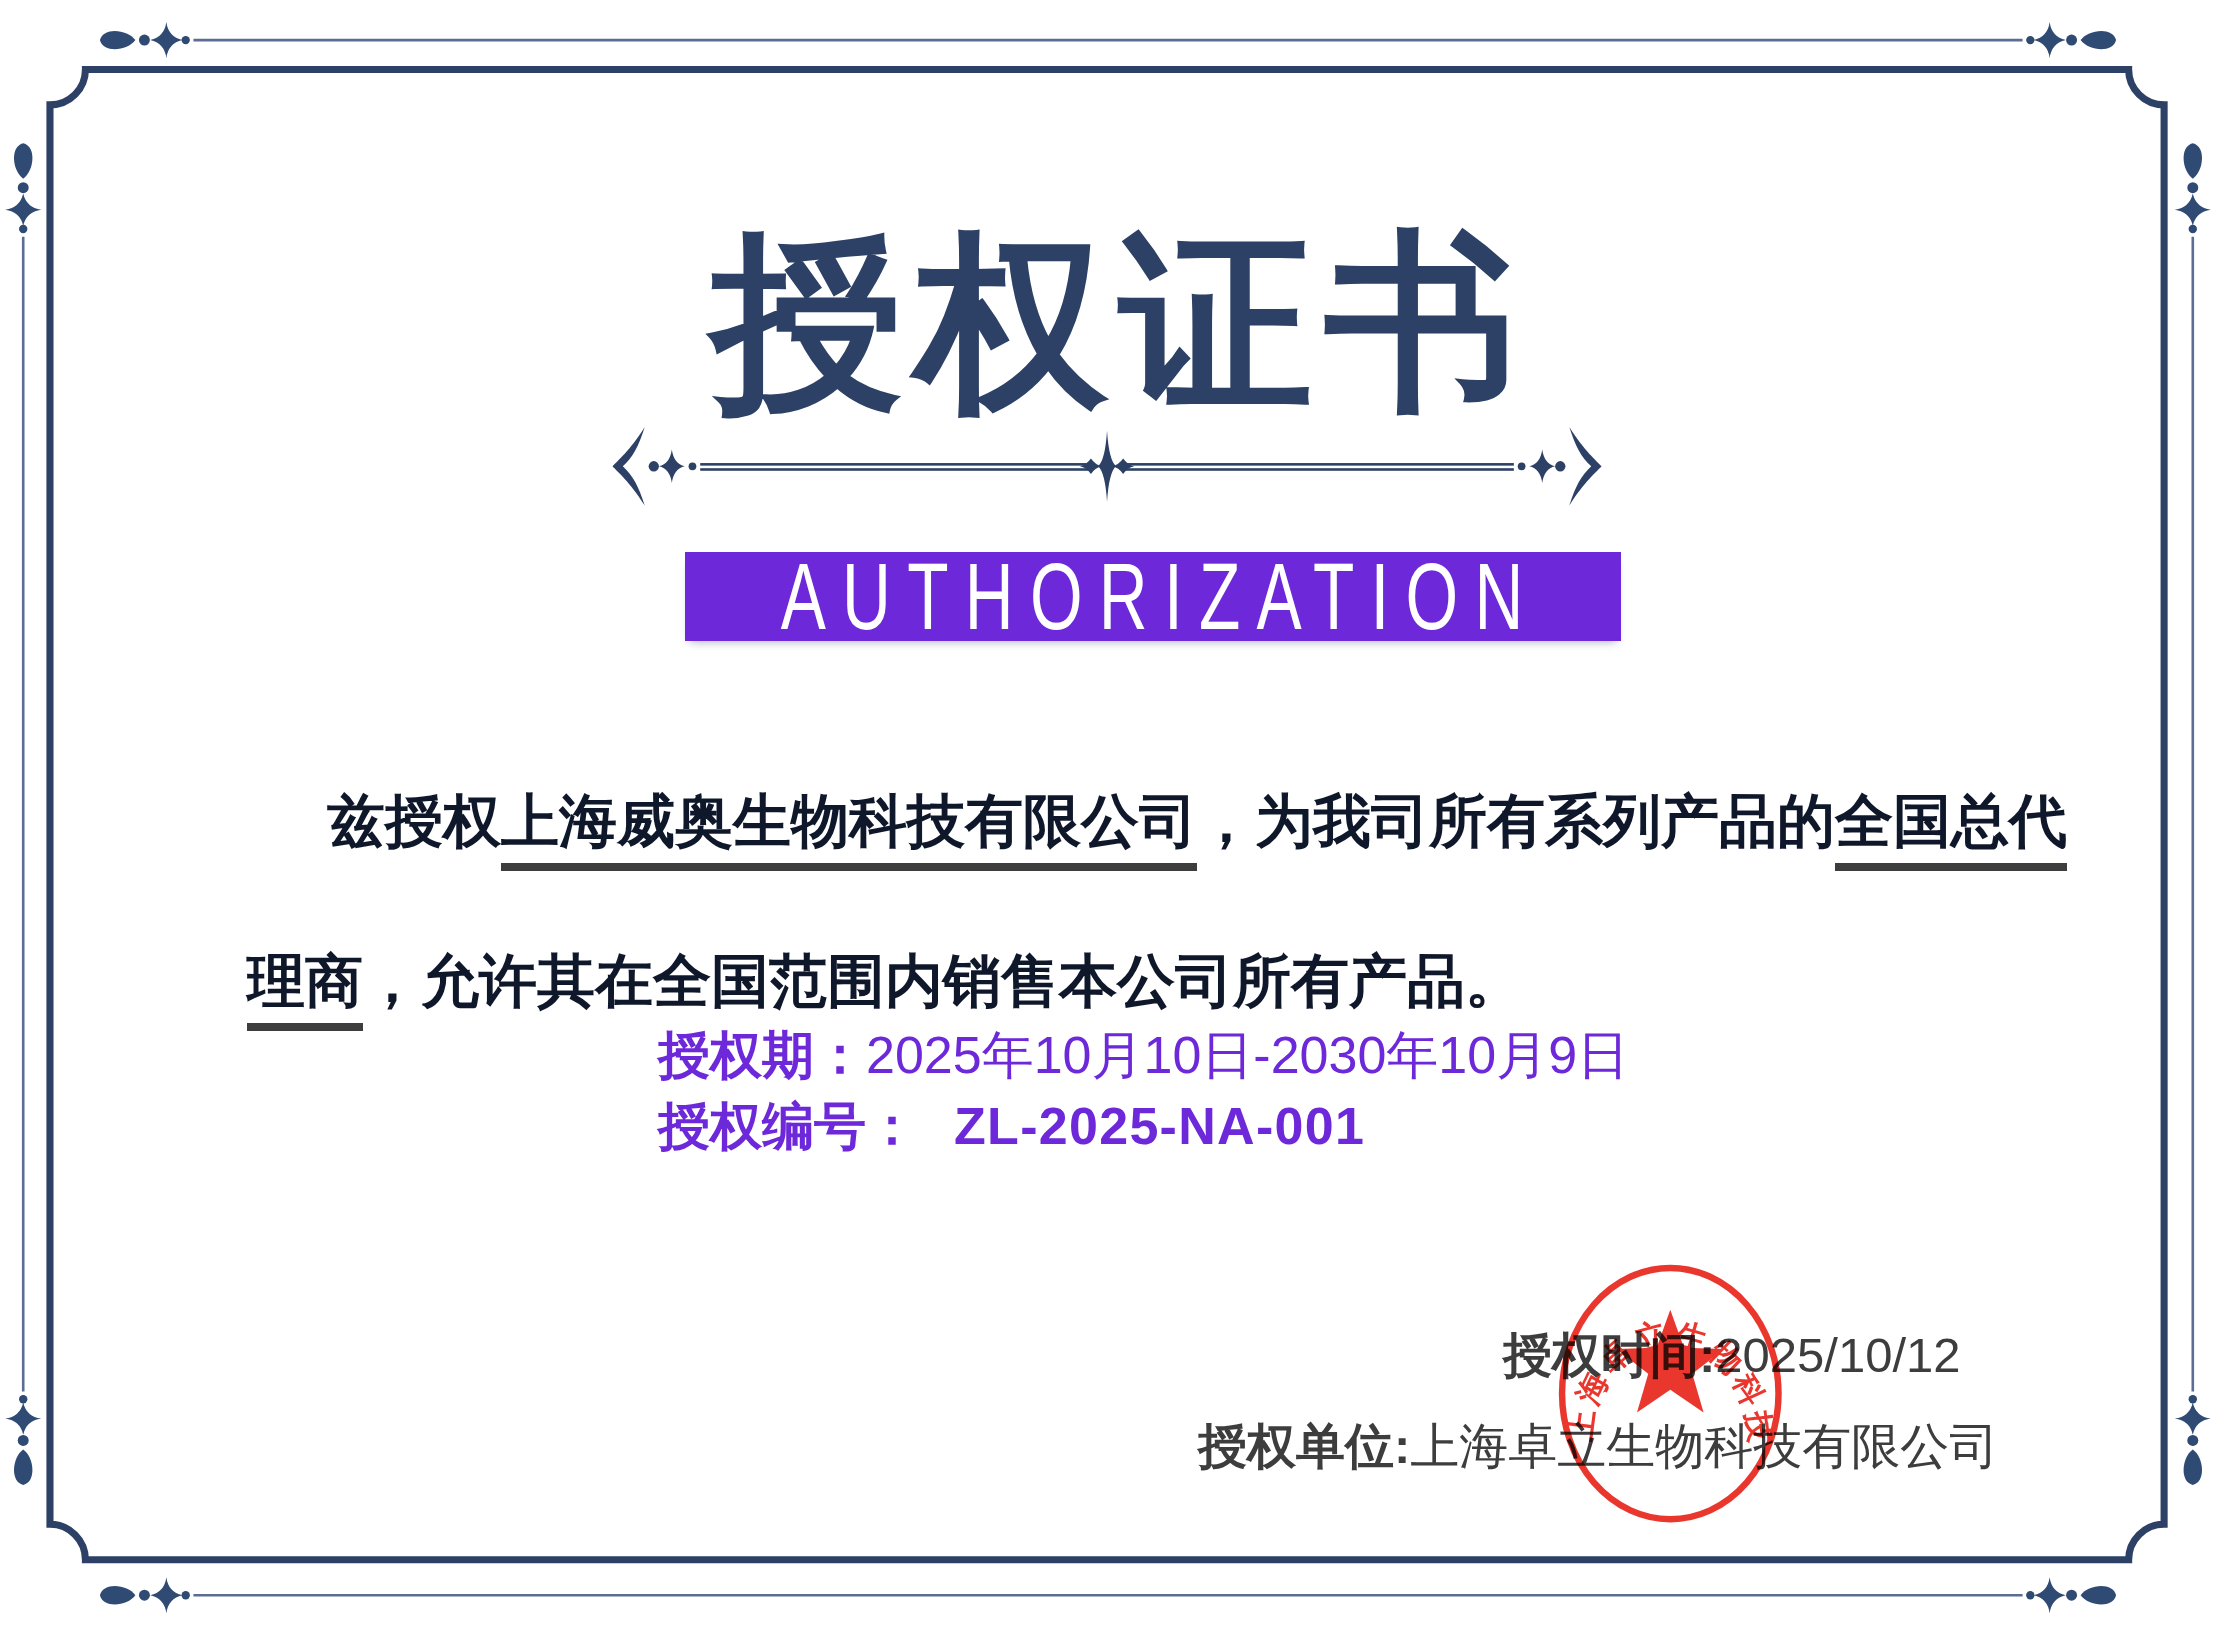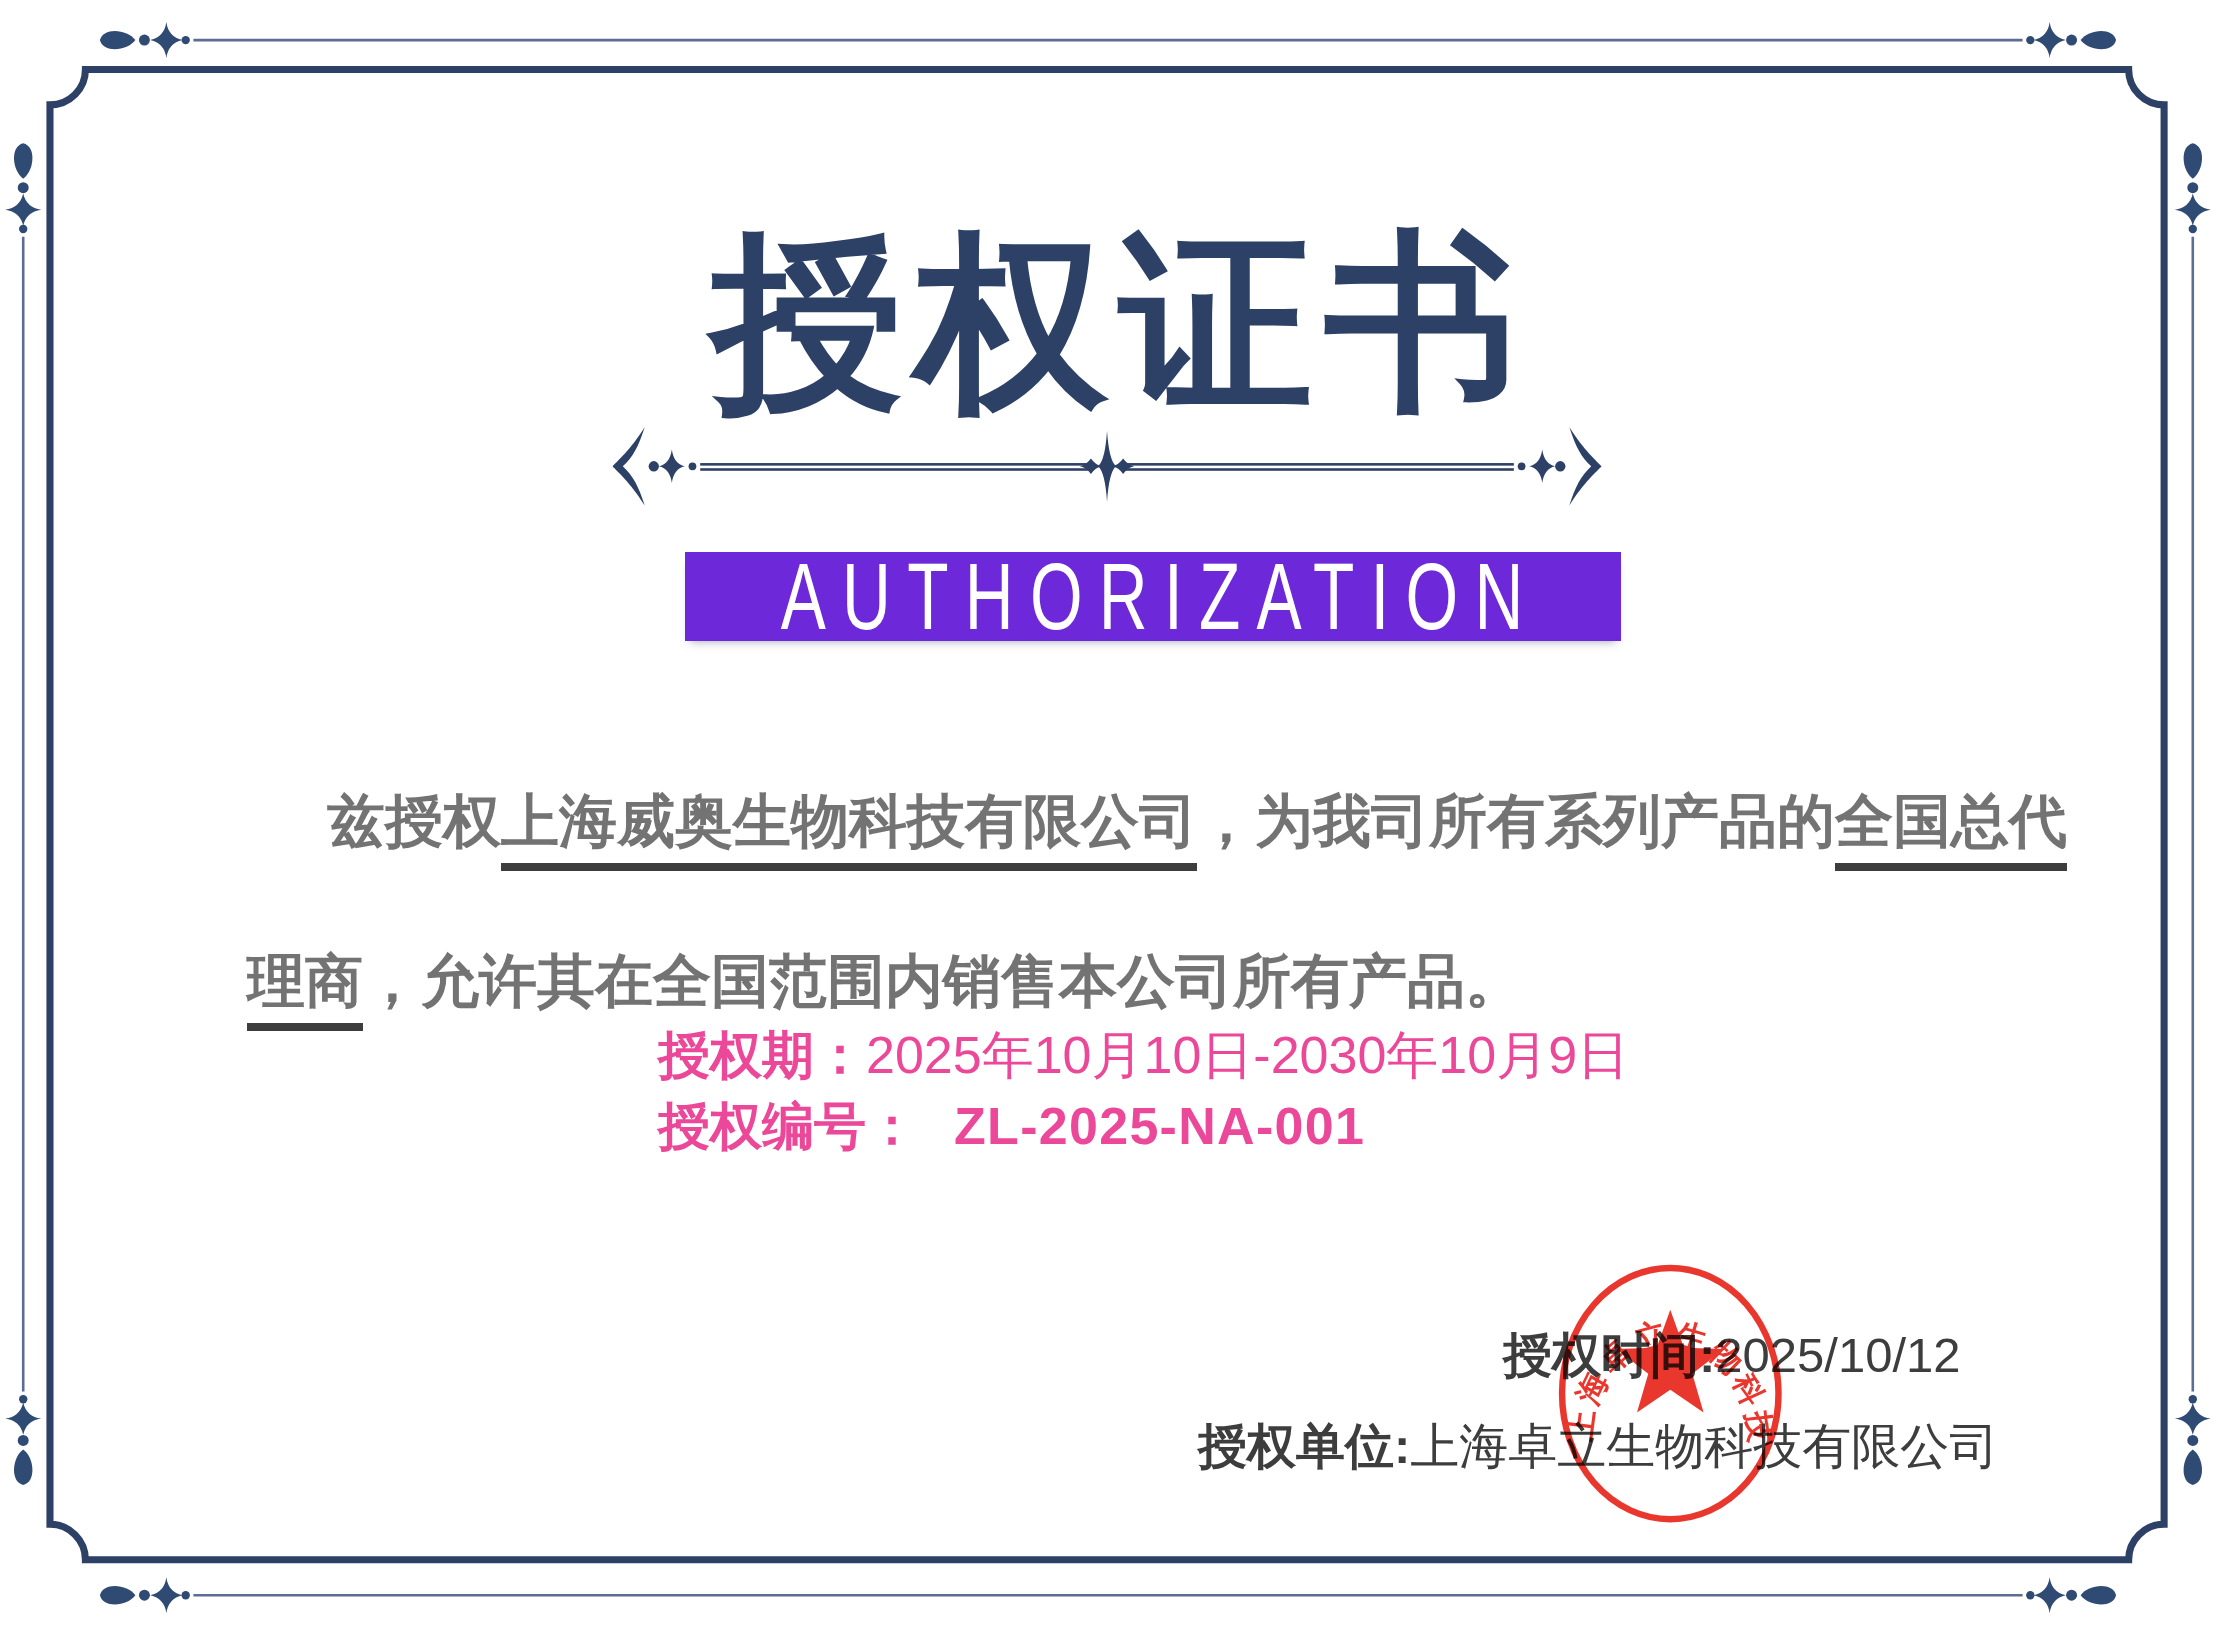--- a/index.html
+++ b/index.html
@@ -18,25 +18,25 @@
   .banner{
     left:685px;top:552px;width:936px;height:89px;background:#6d28d9;
     display:flex;align-items:center;justify-content:center;z-index:2;
     box-shadow:0 6.4px 9px -5.2px rgba(45,65,102,.45);
   }
   .banner span{
     color:#ffffff;font-size:94px;line-height:1;font-weight:400;
     letter-spacing:.24em;padding-left:.2em;white-space:nowrap;
     transform:scaleX(.72);transform-origin:center;
   }
-  .bodyline{white-space:nowrap;font-size:58px;line-height:1;font-weight:700;color:#737373;z-index:2;}
+  .bodyline{white-space:nowrap;font-size:58px;line-height:1;font-weight:700;color:#0f172a;z-index:2;}
   .bodyline .ul{border-bottom:8.4px solid #3d3d3d;padding-bottom:9.7px;}
   .line1{left:327px;top:792px;}
   .line2{left:247px;top:952px;}
-  .detail{white-space:nowrap;font-size:52px;line-height:1;color:#ec4899;z-index:2;}
+  .detail{white-space:nowrap;font-size:52px;line-height:1;color:#6d28d9;z-index:2;}
   .detail .lbl{font-weight:700;}
   .term{left:658px;top:1029px;}
   .number{left:658px;top:1100px;}
   .number .val{font-weight:700;letter-spacing:1.3px;margin-left:36px;}
   .sig{white-space:nowrap;font-size:49px;line-height:1;color:#3d3d3d;z-index:2;}
   .sig .lbl{font-weight:700;}
   .sigtime{left:1503px;top:1331px;}
   .sigunit{left:1198px;top:1422px;}
   .sealwrap{left:1551px;top:1257px;width:245px;height:277px;z-index:5;
     mix-blend-mode:multiply;opacity:.92;}

